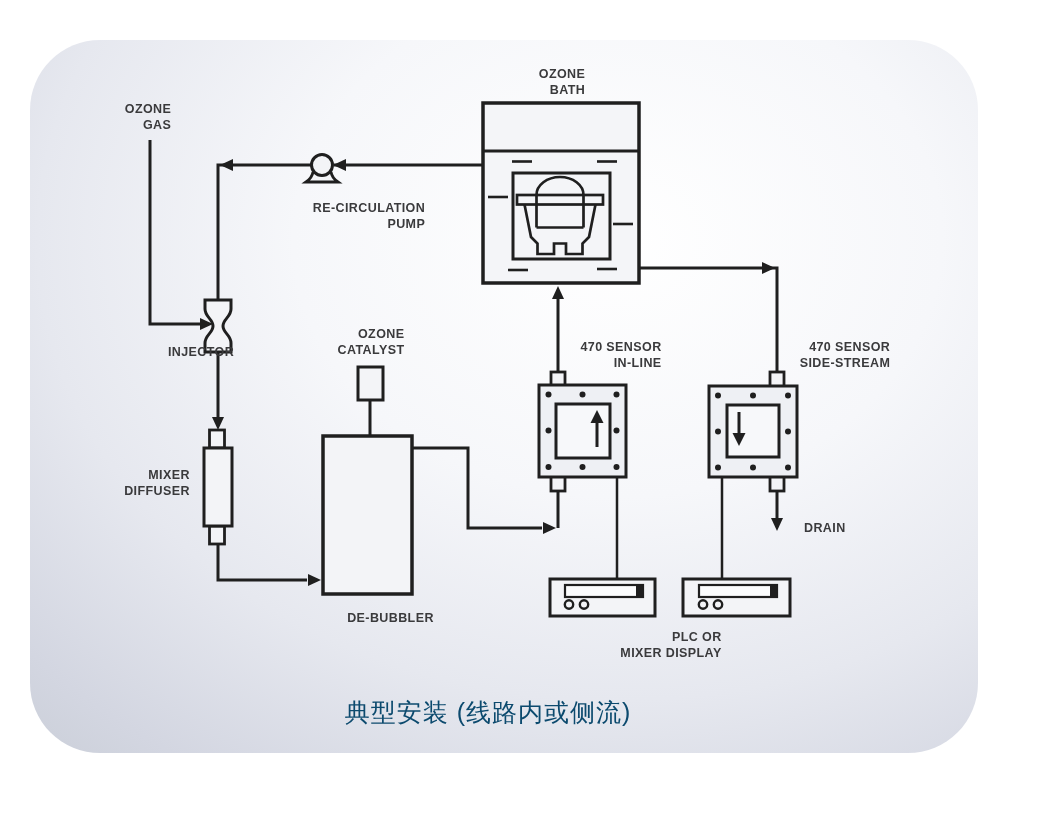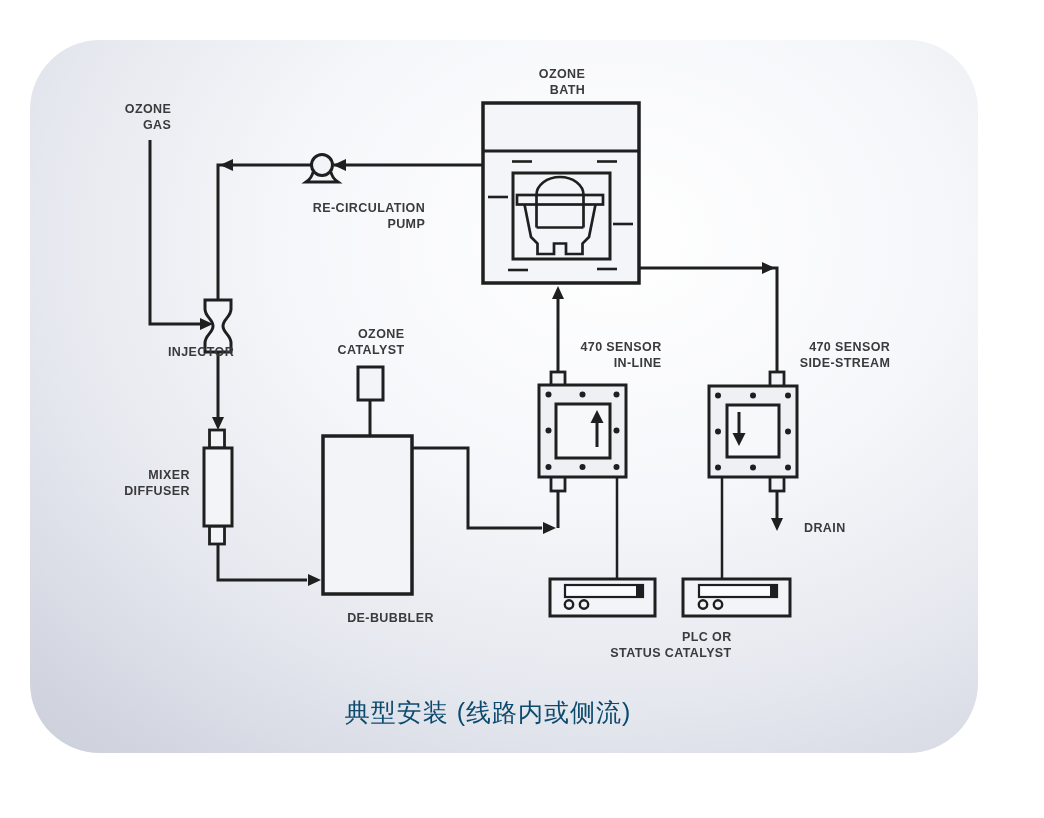--- a/index.html
+++ b/index.html
@@ -186,15 +186,15 @@
 CATALYST</div>
 <div class="lbl" style="left:157px; top:467px;">MIXER
 DIFFUSER</div>
 <div class="lbl" style="left:368px; top:610px;padding-left:45px;">DE-BUBBLER</div>
 <div class="lbl" style="left:621px; top:339px;">470 SENSOR
 IN-LINE</div>
 <div class="lbl" style="left:845px; top:339px;">470 SENSOR
 SIDE-STREAM</div>
 <div class="lbl align-left" style="left:804px; top:520px;">DRAIN</div>
 <div class="lbl" style="left:671px; top:629px;">PLC OR
-STATUS CATALYST</div>
+MIXER DISPLAY</div>
 
 <div class="caption" style="left:488px; top:696px;">典型安装 (线路内或侧流)</div>
 
 </body></html>

